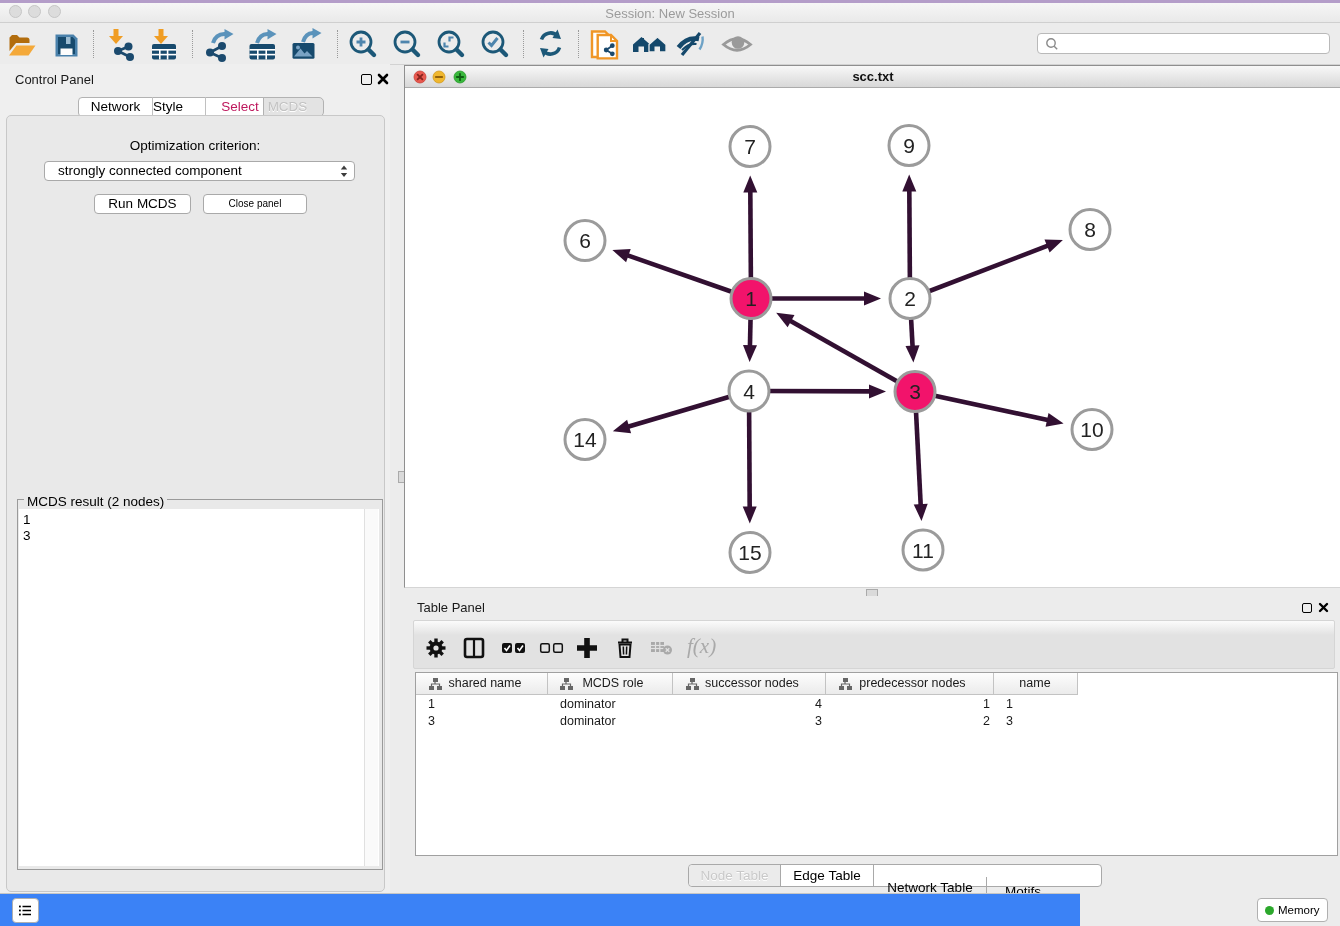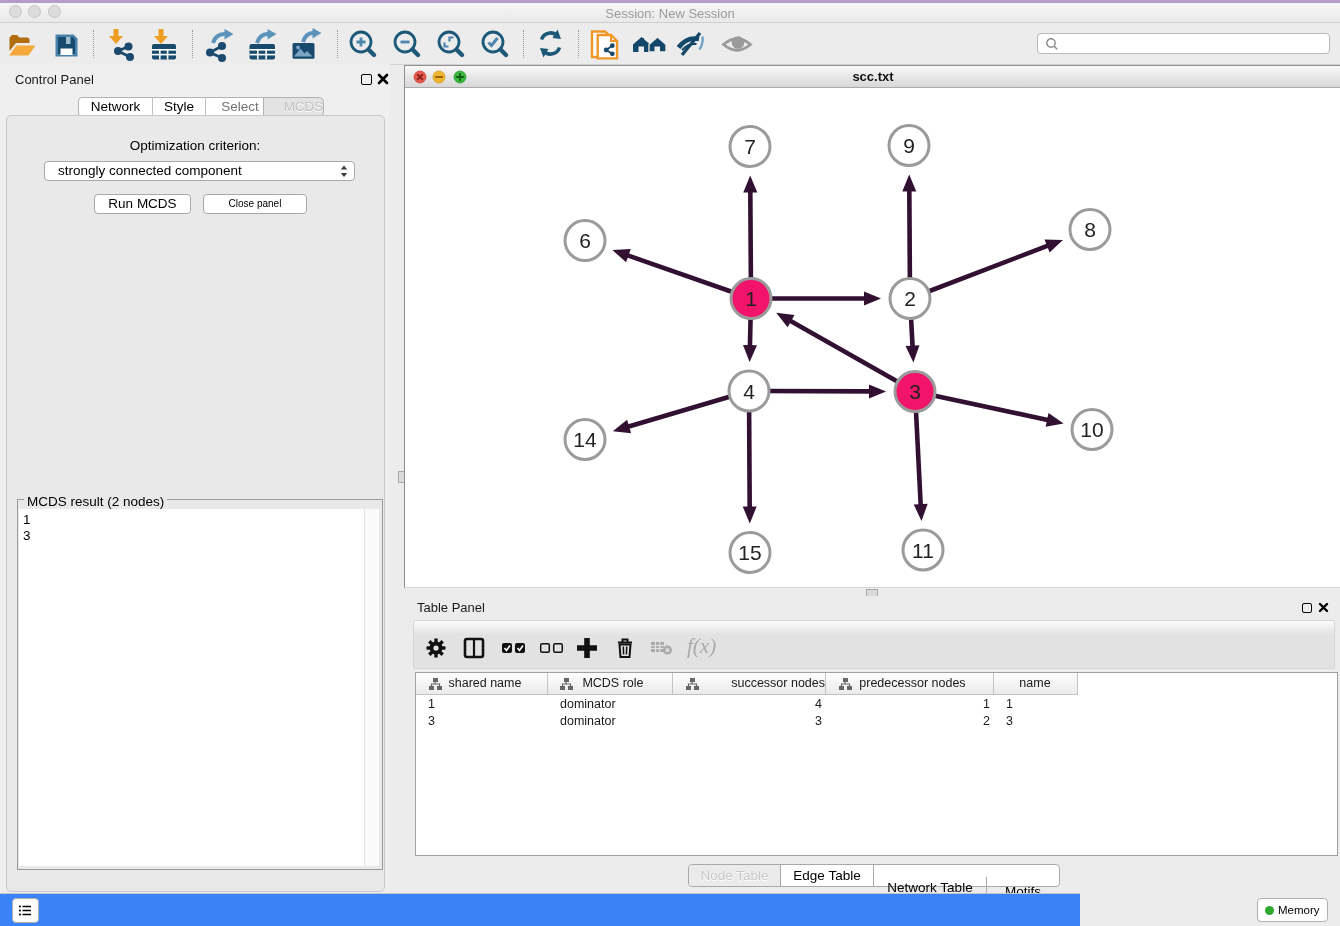--- a/index.html
+++ b/index.html
@@ -161,23 +161,23 @@
   <div class="abs" style="left:361px;top:10px;width:9px;height:9px;border:1.6px solid #000;border-radius:2px;"></div>
   <svg class="abs" style="left:376px;top:8px;" width="14" height="14">
       <path d="M3 3 L11 11 M11 3 L3 11" stroke="#000" stroke-width="2.6" stroke-linecap="round"></path>
     </svg>
 
   <div class="abs" style="left:78px;top:33px;width:185px;height:18px;background:#fff;border:1px solid #b2b2b2;border-radius:4px 0 0 4px;"></div>
   <div class="abs" style="left:152px;top:33px;width:1px;height:20px;background:#c0c0c0;"></div>
   <div class="abs" style="left:205px;top:33px;width:1px;height:20px;background:#c0c0c0;"></div>
   <div class="abs" style="left:263px;top:33px;width:59px;height:18px;background:#e3e3e3;border:1px solid #b2b2b2;border-radius:0 5px 5px 0;"></div>
   <div class="abs" style="left:78px;top:35px;width:75px;text-align:center;font-size:13.5px;color:#000;">Network</div>
-  <div class="abs" style="left:153px;top:35px;width:52px;text-align:center;font-size:13.5px;color:#000;">Style</div>
-  <div class="abs" style="left:205px;top:35px;width:70px;text-align:center;font-size:13.5px;color:#737373;">Select</div>
-  <div class="abs" style="left:274px;top:35px;width:59px;text-align:center;font-size:13.5px;color:#c2c2c2;text-shadow:0 1px 0 #fff;">MCDS</div>
+  <div class="abs" style="left:153px;top:35px;width:52px;font-size:13.5px;color:#000;">Style</div>
+  <div class="abs" style="left:205px;top:35px;width:70px;text-align:center;font-size:13.5px;color:#be185d;">Select</div>
+  <div class="abs" style="left:258px;top:35px;width:59px;text-align:center;font-size:13.5px;color:#c2c2c2;text-shadow:0 1px 0 #fff;">MCDS</div>
 
   <div class="abs" style="left:6px;top:51px;width:377px;height:775px;background:#e9e9e9;border:1px solid #c8c8c8;border-radius:5px;"></div>
   <div class="abs" style="left:44px;top:97px;width:309px;height:18px;background:#fff;border:1px solid #a9a9a9;border-radius:4px;">
     <div class="abs" style="left:13px;top:1px;font-size:13.5px;color:#000;">strongly connected component</div>
     <svg class="abs" style="left:293px;top:2px;" width="12" height="14">
         <path d="M6 1.5 L9.2 5.5 L2.8 5.5 Z" fill="#3c3c3c"></path>
         <path d="M6 13 L9.2 9 L2.8 9 Z" fill="#3c3c3c"></path>
       </svg>
   </div>
 
@@ -336,21 +336,21 @@
 
   <div class="abs" style="left:11px;top:76px;width:921px;height:182px;background:#fff;border:1px solid #a0a0a0;"></div>
   <div class="abs" id="tablehead" style="left:12px;top:77px;width:662px;height:21px;background:linear-gradient(#fdfdfd,#ebebeb);border-bottom:1px solid #c3c3c3;font-size:12.5px;color:#1a1a1a;">
     <div class="abs" style="left:131px;top:0;width:1px;height:21px;background:#c3c3c3;"></div>
     <div class="abs" style="left:256px;top:0;width:1px;height:21px;background:#c3c3c3;"></div>
     <div class="abs" style="left:409px;top:0;width:1px;height:21px;background:#c3c3c3;"></div>
     <div class="abs" style="left:577px;top:0;width:1px;height:21px;background:#c3c3c3;"></div>
     <div class="abs" style="left:661px;top:0;width:1px;height:21px;background:#c3c3c3;"></div>
     <div class="abs" style="left:0;top:3px;width:131px;text-align:center;">&nbsp;&nbsp;shared name</div>
     <div class="abs" style="left:131px;top:3px;width:125px;text-align:center;">&nbsp;&nbsp;MCDS role</div>
-    <div class="abs" style="left:256px;top:3px;width:153px;text-align:right;">&nbsp;&nbsp;successor nodes</div>
+    <div class="abs" style="left:256px;top:3px;width:153px;text-align:center;">&nbsp;&nbsp;successor nodes</div>
     <div class="abs" style="left:409px;top:3px;width:168px;text-align:center;">&nbsp;&nbsp;predecessor nodes</div>
     <div class="abs" style="left:577px;top:3px;width:84px;text-align:center;">name</div>
     <svg class="abs" style="left:13px;top:5px;" width="13" height="12">
         <g fill="#666">
           <rect x="4" y="0" width="5" height="4"></rect>
           <rect x="0" y="8" width="5" height="4"></rect>
           <rect x="8" y="8" width="5" height="4"></rect>
           <path d="M6 4 L6 6 M2.5 8 L2.5 6 L10.5 6 L10.5 8" stroke="#666" fill="none" stroke-width="1.2"></path>
         </g>
       </svg>
@@ -385,21 +385,21 @@
     <div class="abs" style="left:256px;top:2px;width:150px;text-align:right;">4</div>
     <div class="abs" style="left:409px;top:2px;width:165px;text-align:right;">1</div>
     <div class="abs" style="left:590px;top:2px;">1</div>
     <div class="abs" style="left:12px;top:19px;">3</div>
     <div class="abs" style="left:144px;top:19px;">dominator</div>
     <div class="abs" style="left:256px;top:19px;width:150px;text-align:right;">3</div>
     <div class="abs" style="left:409px;top:19px;width:165px;text-align:right;">2</div>
     <div class="abs" style="left:590px;top:19px;">3</div>
   </div>
 
-  <div class="abs" id="bottomtabs" style="left:284px;top:268px;width:370px;height:21px;border:1px solid #a9a9a9;border-radius:4px;background:#fff;font-size:13.5px;">
+  <div class="abs" id="bottomtabs" style="left:284px;top:268px;width:370px;height:21px;border:1px solid #a9a9a9;border-radius:4px;background:#fff;font-size:13.5px;padding-left:42px;">
     <div class="abs" style="left:0;top:0;width:91px;height:21px;background:#ebebeb;border-right:1px solid #a9a9a9;border-radius:4px 0 0 4px;text-align:center;line-height:21px;color:#c9c9c9;text-shadow:0 1px 0 #fff;">Node Table</div>
     <div class="abs" style="left:92px;top:0;width:92px;height:21px;border-right:1px solid #a9a9a9;text-align:center;line-height:21px;color:#000;">Edge Table</div>
     <div class="abs" style="left:185px;top:12px;width:112px;height:21px;border-right:1px solid #a9a9a9;text-align:center;line-height:21px;color:#000;">Network Table</div>
     <div class="abs" style="left:298px;top:16px;width:72px;height:21px;text-align:center;line-height:21px;color:#000;">Motifs</div>
   </div>
 </div>
 
 <div class="abs" style="left:0;top:893px;width:1080px;height:33px;background:#3b82f6;border-top:1px solid #c6c6c6;">
   <div class="abs" style="left:12px;top:4px;width:25px;height:23px;background:#fff;border:1px solid #b0b0b0;border-radius:4px;">
     <svg width="25" height="23">

